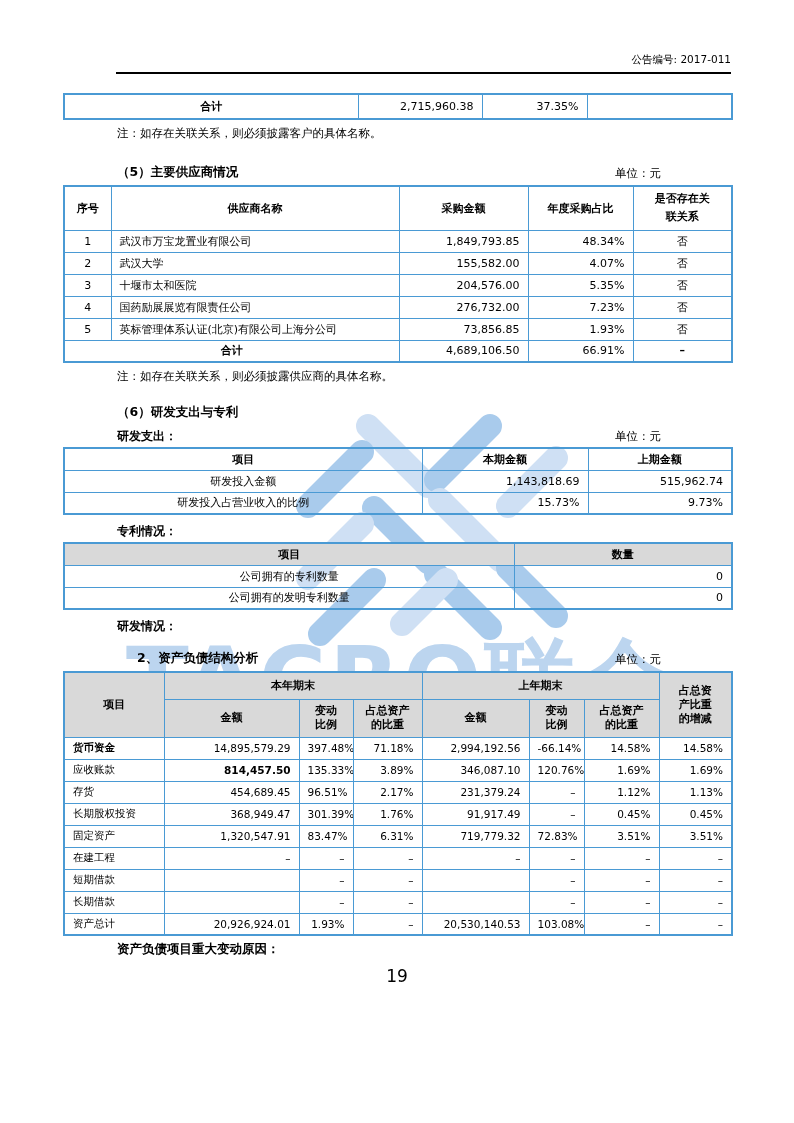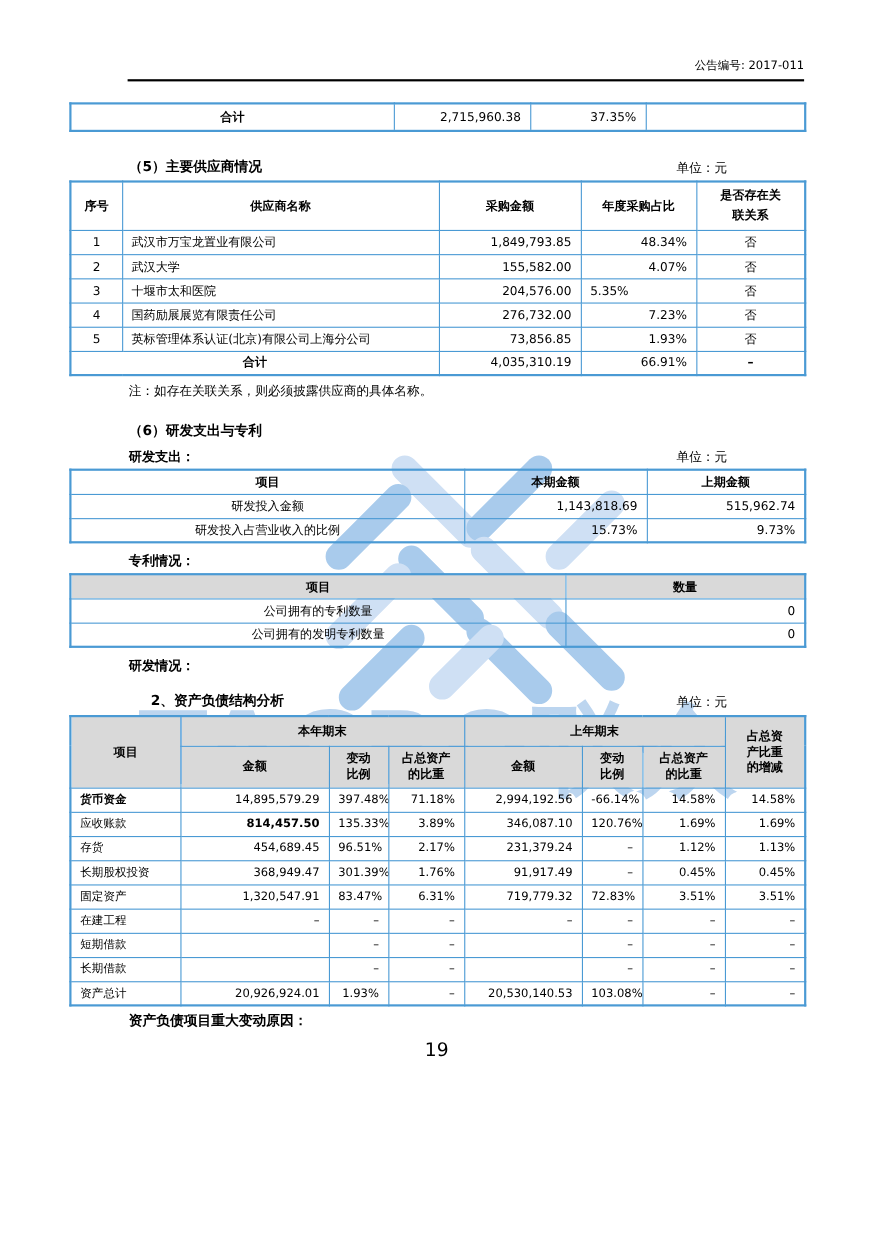--- a/index.html
+++ b/index.html
@@ -103,20 +103,21 @@
         </colgroup>
       <tbody>
           <tr>
         <td class="ctr bold">合计</td>
         <td class="num">2,715,960.38</td>
         <td class="num">37.35%</td>
         <td></td>
       </tr>
     </tbody>
       </table>
+    <div class="note">注：如存在关联关系，则必须披露客户的具体名称。</div>
 
     <div class="headrow" style="margin-top:23px">
       <span class="sec-title">（5）主要供应商情况</span>
       <span class="unit">单位：元</span>
     </div>
     <table class="t-supplier">
       <colgroup>
           <col style="width:47px">
           <col style="width:288px">
           <col style="width:129px">
@@ -144,42 +145,42 @@
             <td style="text-align: center;">2</td>
             <td style="text-align: left;">武汉大学</td>
             <td style="text-align: right;">155,582.00</td>
             <td style="text-align: right;">4.07%</td>
             <td style="text-align: center;">否</td>
           </tr>
           <tr>
             <td style="text-align: center;">3</td>
             <td style="text-align: left;">十堰市太和医院</td>
             <td style="text-align: right;">204,576.00</td>
-            <td style="">5.35%</td>
+            <td style="text-align: right;">5.35%</td>
             <td style="text-align: center;">否</td>
           </tr>
           <tr>
             <td style="text-align: center;">4</td>
             <td style="text-align: left;">国药励展展览有限责任公司</td>
             <td style="text-align: right;">276,732.00</td>
             <td style="text-align: right;">7.23%</td>
             <td style="text-align: center;">否</td>
           </tr>
           <tr>
             <td style="text-align: center;">5</td>
             <td style="text-align: left;">英标管理体系认证(北京)有限公司上海分公司</td>
             <td style="text-align: right;">73,856.85</td>
             <td style="text-align: right;">1.93%</td>
             <td style="text-align: center;">否</td>
           </tr>
         </tbody>
       <tbody>
           <tr>
         <td colspan="2" class="ctr bold">合计</td>
-        <td class="num">4,035,310.19</td>
+        <td class="num">4,689,106.50</td>
         <td class="num">66.91%</td>
         <td class="ctr bold">–</td>
       </tr>
     </tbody>
       </table>
     <div class="note">注：如存在关联关系，则必须披露供应商的具体名称。</div>
 
     <div class="headrow" style="margin-top:20px;height:16px">
       <span class="sec-title">（6）研发支出与专利</span>
     </div>

